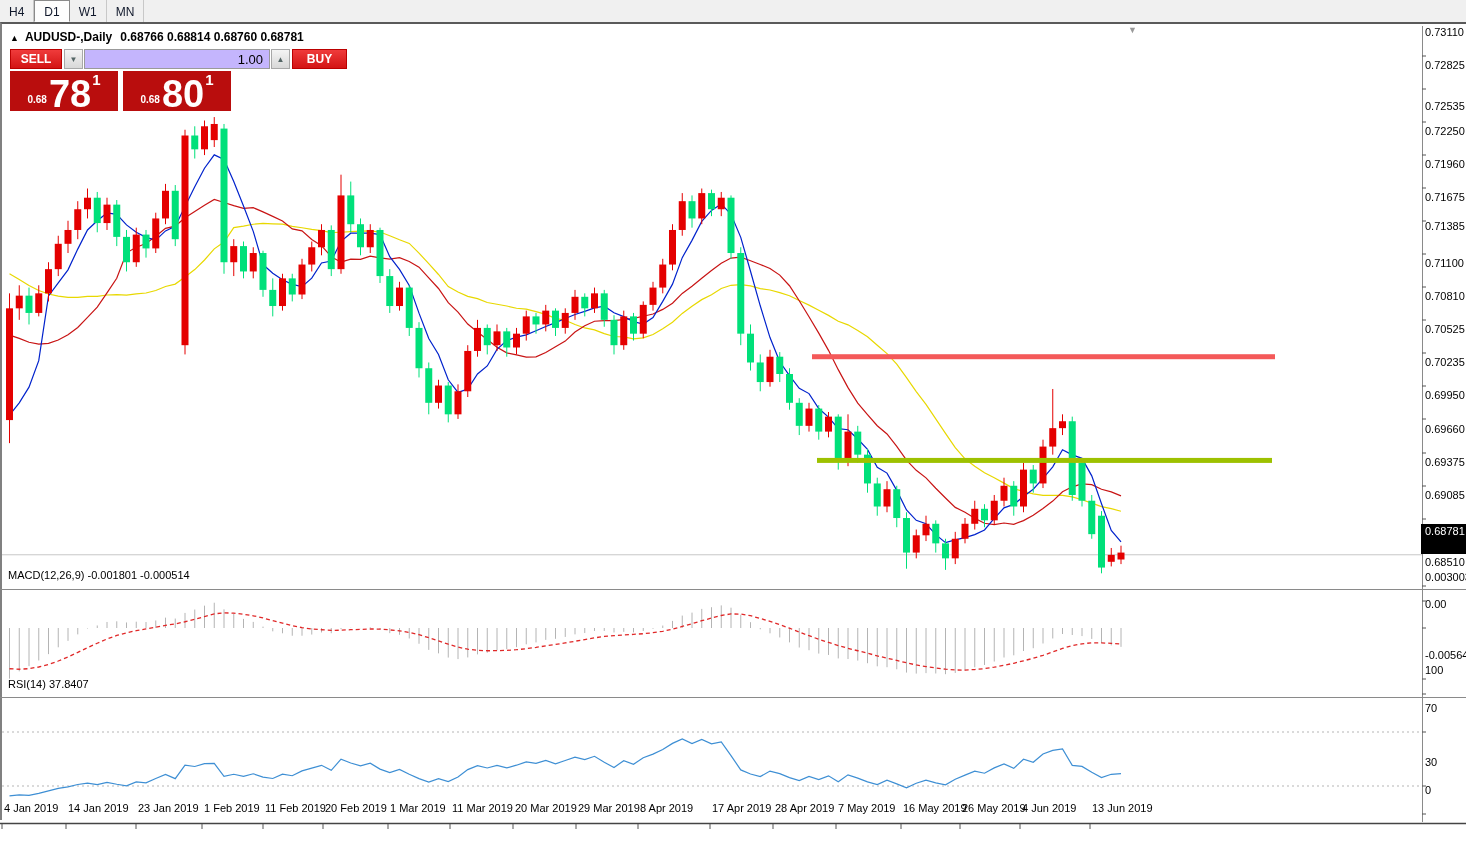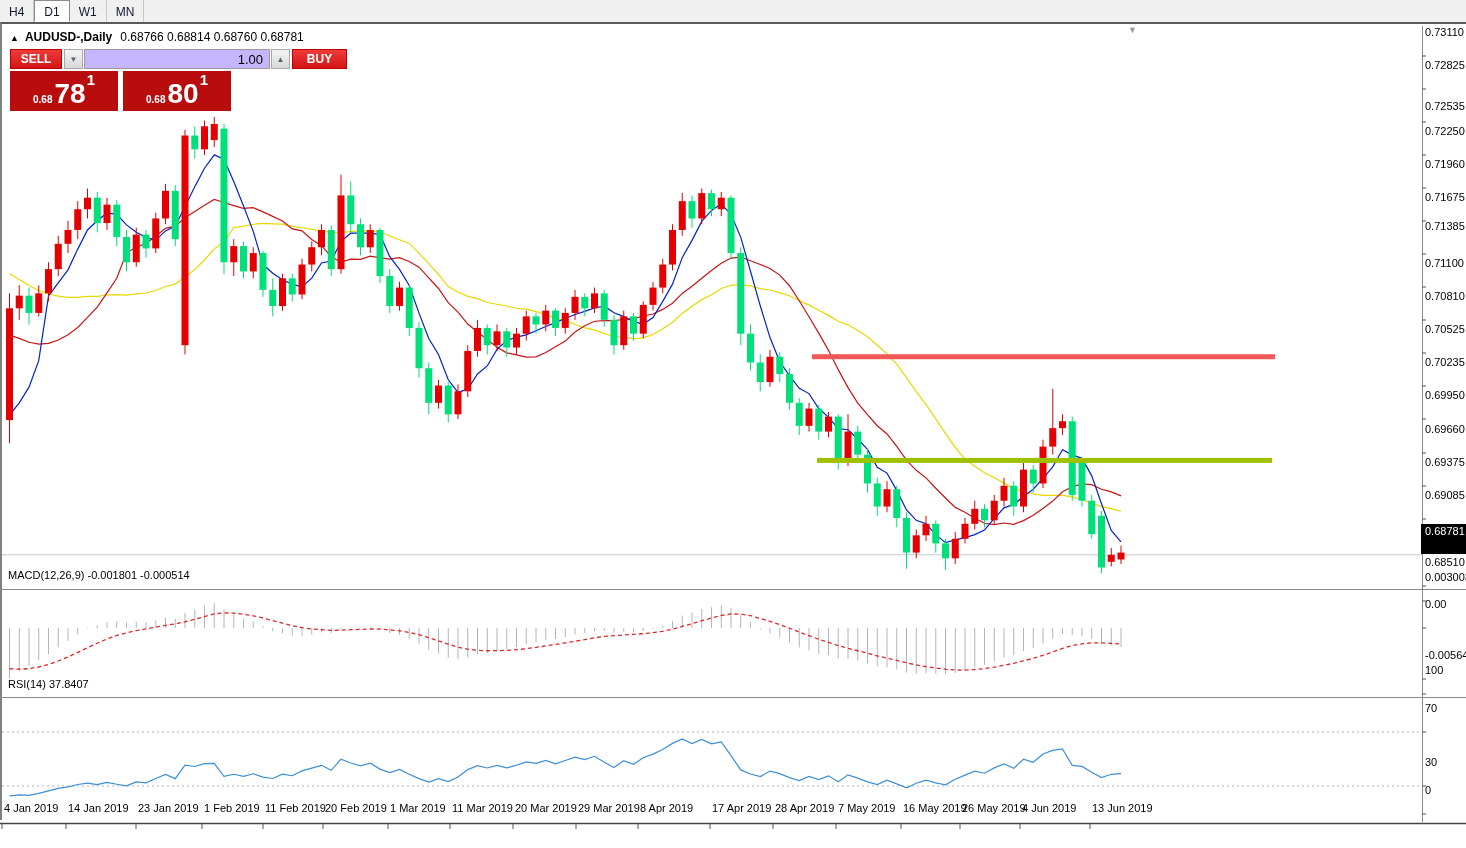--- a/index.html
+++ b/index.html
@@ -10,38 +10,38 @@
            border-bottom:1px solid #9a9a9a;display:flex;align-items:stretch;}
   .tf-tab{padding:3px 9px 2px 9px;font-size:12px;color:#0f172a;border-right:1px solid #c8c8c8;
           display:flex;align-items:center;cursor:default;}
   .tf-tab.active{background:#fdfdfd;border:1px solid #8a8a8a;border-bottom:1px solid #fdfdfd;}
   
   #window{position:absolute;top:22px;left:0;width:1466px;height:798px;background:#fff;
           border-top:2px solid #5a5a5a;border-left:2px solid #808080;box-sizing:border-box;}
   .collapse{position:absolute;left:1128px;top:22px;font-size:9px;color:#999;line-height:9px;}
   .title{position:absolute;left:10px;top:29px;font-size:12px;color:#000;font-weight:700;white-space:nowrap;}
   .title .tri{font-size:9px;margin-right:6px;}
-  .title .ohlc{font-weight:400;margin-left:8px;}
+  .title .ohlc{font-weight:700;margin-left:8px;}
   
   .trade{position:absolute;left:8px;top:47px;width:222px;}
   .trow{display:flex;height:20px;gap:2px;}
   .btn-sell,.btn-buy{flex:0 0 52px;background:linear-gradient(#ef3b3b,#d31414);color:#fff;
       font-size:12px;font-weight:700;display:flex;align-items:center;justify-content:center;
       border:1px solid #b00;box-sizing:border-box;cursor:pointer;}
   .btn-buy{flex:0 0 55px;}
   .spin{flex:1;display:flex;gap:1px;}
   .spin-btn{width:19px;background:linear-gradient(#f4f4f4,#d8d8d8);border:1px solid #a8a8a8;
       box-sizing:border-box;font-size:8px;color:#566;display:flex;align-items:center;justify-content:center;cursor:pointer;}
   .vol-field{flex:1;border:1px solid #9a9a9a;background:#c4b5fd;font-size:13px;color:#000;
       text-align:right;padding-right:6px;box-sizing:border-box;font-family:"Liberation Sans",sans-serif;}
   .prow{display:flex;gap:5px;margin-top:2px;}
   .price-box{width:108px;height:40px;background:#b90d0d;color:#fff;display:flex;align-items:flex-end;
       justify-content:center;padding-bottom:4px;box-sizing:border-box;cursor:pointer;}
   .px-small{font-size:10px;font-weight:700;line-height:14px;margin-right:2px;}
-  .px-big{font-size:28px;font-weight:700;line-height:26px;}
+  .px-big{font-size:38px;font-weight:700;line-height:26px;}
   .px-sup{font-size:15px;font-weight:700;line-height:30px;vertical-align:top;margin-left:1px;transform:translateY(-12px);}
   
   .axis-label{position:absolute;left:1425px;font-size:11px;color:#000;white-space:nowrap;}
   .date-label{position:absolute;top:802px;font-size:11px;color:#000;white-space:nowrap;}
   .ind-label{position:absolute;font-size:11px;color:#000;white-space:nowrap;}
   .price-chip{position:absolute;left:1421px;top:524px;width:45px;height:30px;background:#000;color:#fff;
       font-size:11px;line-height:14px;padding-left:4px;box-sizing:border-box;}
   
   .tabbar{position:absolute;top:820px;left:0;width:1466px;height:28px;background:#f0f0f0;
       border-top:2px solid #5a5a5a;box-sizing:border-box;display:flex;align-items:flex-end;}

